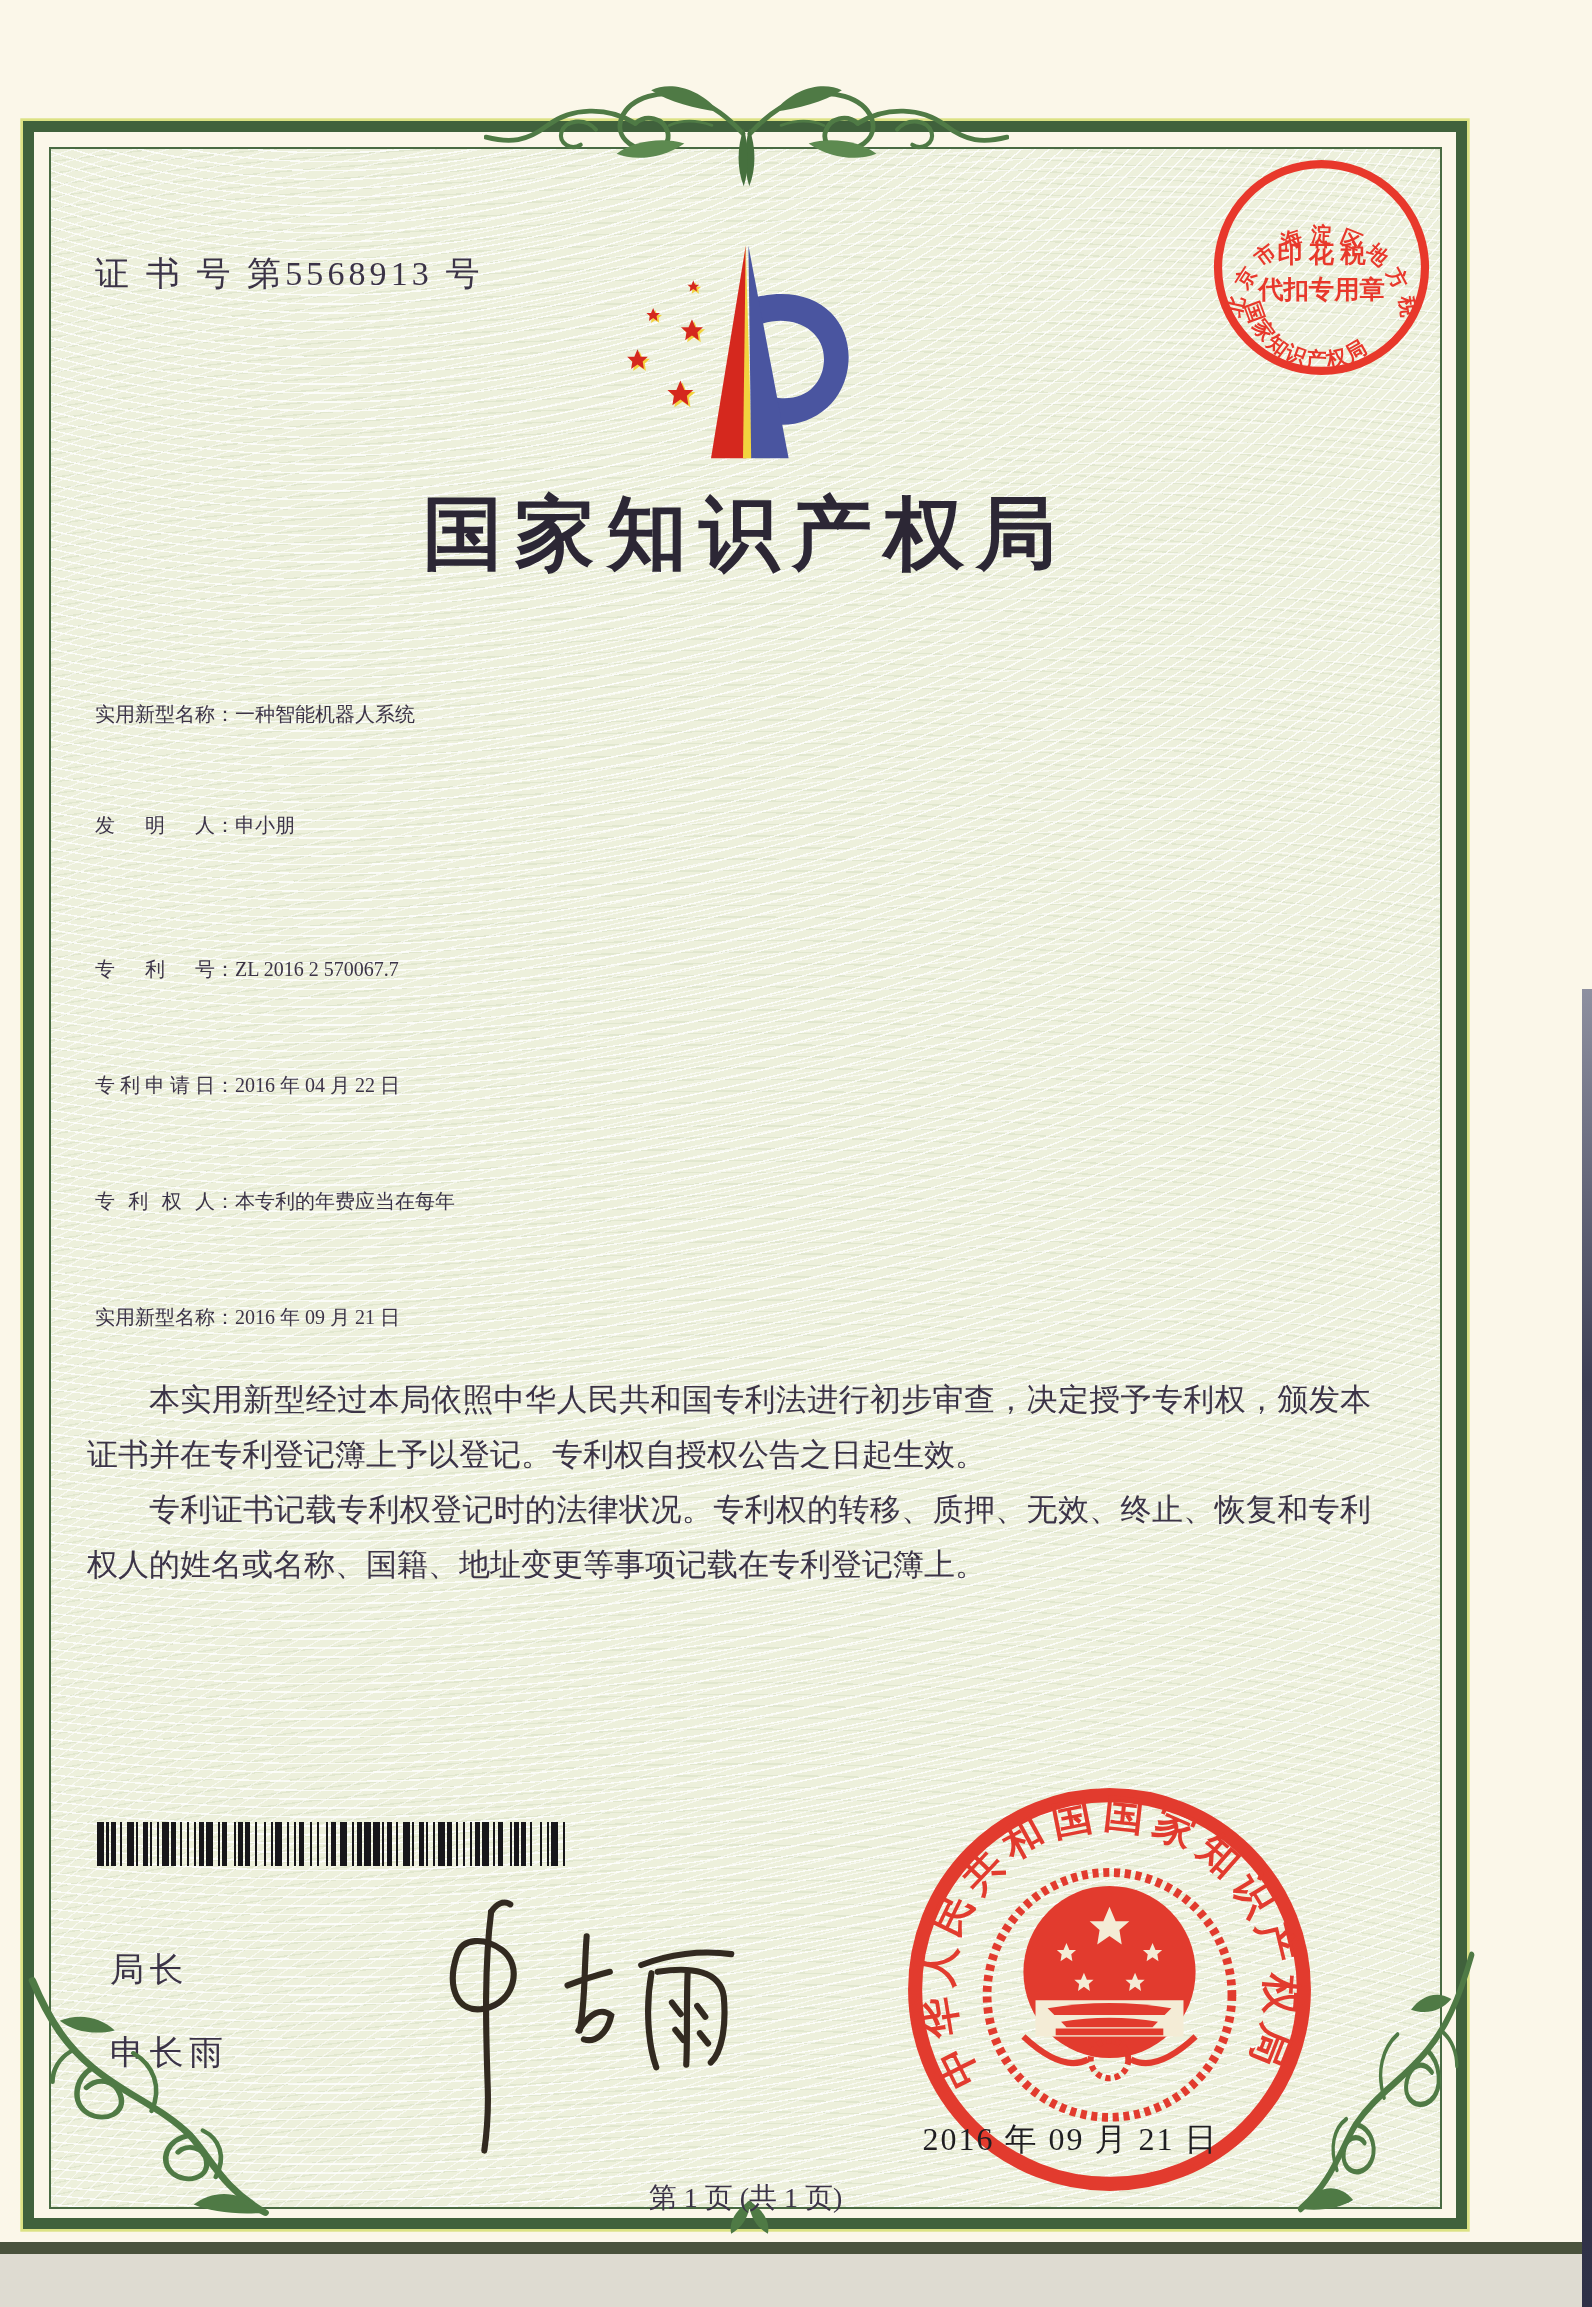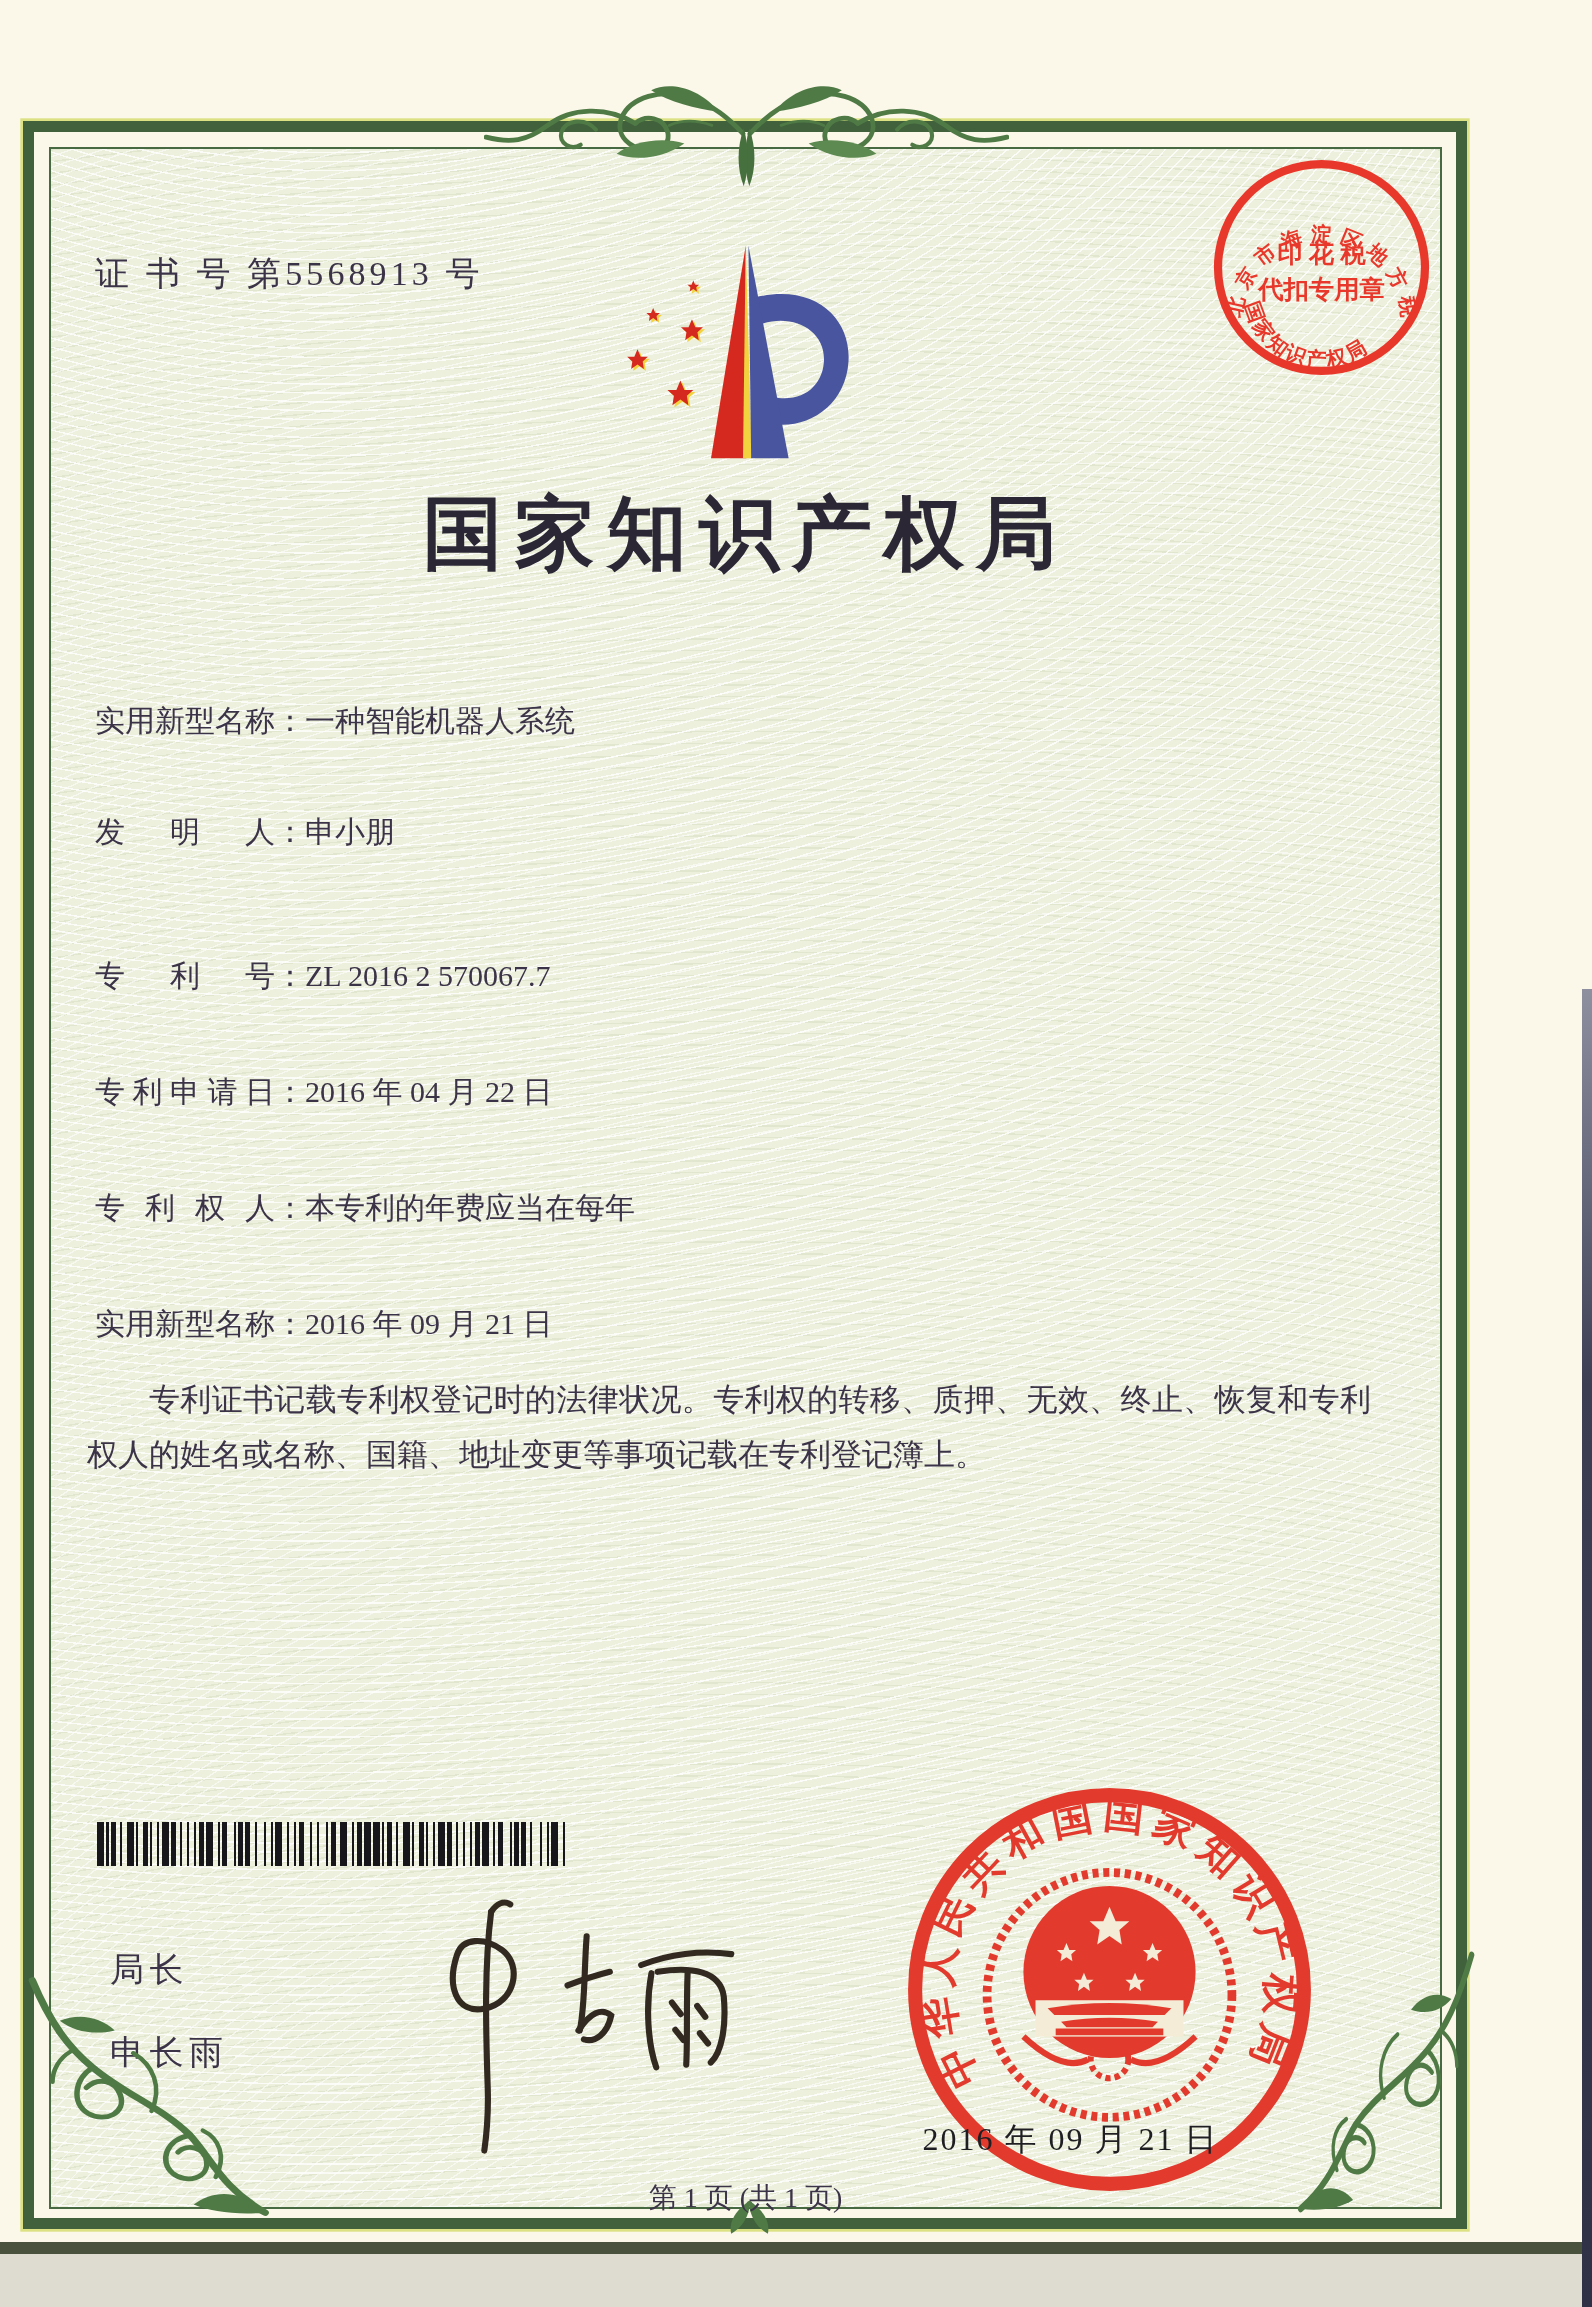--- a/index.html
+++ b/index.html
@@ -22,21 +22,21 @@
     background-color:#edf0dc;
     background-image:
       repeating-radial-gradient(circle at 20% -40%, rgba(255,255,255,0) 0 7.5px, rgba(255,255,255,.8) 7.5px 8.9px),
       repeating-radial-gradient(circle at 80% 150%, rgba(255,255,255,0) 0 8.9px, rgba(255,255,255,.55) 8.9px 10.2px),
       repeating-radial-gradient(circle at 50% 260%, rgba(120,150,90,.10) 0 1.4px, rgba(0,0,0,0) 1.4px 11.6px);
   }
   
   .cert-number{position:absolute;left:95px;top:251px;font-size:34px;letter-spacing:4.1px;}
   .title{position:absolute;left:49px;top:481px;width:1393px;text-align:center;
     font-size:80px;font-weight:bold;letter-spacing:12.3px;color:#2c2735;}
-  .field{position:absolute;left:95px;font-size:30px;white-space:nowrap;}
+  .field{position:absolute;left:95px;font-size:20px;white-space:nowrap;}
   .field-label{display:inline-block;width:6em;text-align:justify;text-align-last:justify;vertical-align:top;}
   .f1{top:701px}.f2{top:812px}.f3{top:956px}.f4{top:1072px}.f5{top:1188px}.f6{top:1304px}
   .paragraphs{position:absolute;left:87px;top:1372px;width:1284px;
     font-size:31px;line-height:55px;text-align:justify;}
   .paragraphs p{margin:0;text-indent:2em;}
   .barcode{position:absolute;left:97px;top:1822px;width:472px;height:44px;}
   .barcode i{position:absolute;top:0;height:100%;background:#17161a;}
   .director-title{position:absolute;left:110px;top:1947px;font-size:34px;letter-spacing:5.5px;}
   .director-name{position:absolute;left:110px;top:2030px;font-size:34px;letter-spacing:5.5px;}
   .signature{position:absolute;left:382px;top:1883px;width:382px;height:280px;}
@@ -127,20 +127,21 @@
   <span class="field-label">专利申请日</span><span>：</span><span>2016 年 04 月 22 日</span>
 </div>
 <div class="field f5">
   <span class="field-label">专利权人</span><span>：</span><span>本专利的年费应当在每年</span>
 </div>
 <div class="field f6">
   <span class="field-label">实用新型名称</span><span>：</span><span>2016 年 09 月 21 日</span>
 </div>
 
 <div class="paragraphs">
+  <p>本实用新型经过本局依照中华人民共和国专利法进行初步审查，决定授予专利权，颁发本证书并在专利登记簿上予以登记。专利权自授权公告之日起生效。</p>
   <p>专利证书记载专利权登记时的法律状况。专利权的转移、质押、无效、终止、恢复和专利权人的姓名或名称、国籍、地址变更等事项记载在专利登记簿上。</p>
 </div>
 
 <div class="barcode"><span><i style="left:0px;width:7px"></i><i style="left:9.3px;width:2.3px"></i><i style="left:14px;width:4.6px"></i><i style="left:23px;width:2.3px"></i><i style="left:30px;width:7px"></i><i style="left:39px;width:2.3px"></i><i style="left:46px;width:4.6px"></i><i style="left:53px;width:2.3px"></i><i style="left:60px;width:2.3px"></i><i style="left:65px;width:7px"></i><i style="left:74px;width:4.6px"></i><i style="left:83px;width:2.3px"></i><i style="left:90px;width:2.3px"></i><i style="left:97px;width:2.3px"></i><i style="left:102px;width:4.6px"></i><i style="left:109px;width:7px"></i><i style="left:121px;width:2.3px"></i><i style="left:125px;width:4.6px"></i><i style="left:137px;width:2.3px"></i><i style="left:141px;width:4.6px"></i><i style="left:148px;width:4.6px"></i><i style="left:158px;width:2.3px"></i><i style="left:167px;width:2.3px"></i><i style="left:174px;width:2.3px"></i><i style="left:178px;width:7px"></i><i style="left:190px;width:2.3px"></i><i style="left:197px;width:2.3px"></i><i style="left:202px;width:4.6px"></i><i style="left:213px;width:2.3px"></i><i style="left:220px;width:2.3px"></i><i style="left:229px;width:2.3px"></i><i style="left:234px;width:4.6px"></i><i style="left:243px;width:7px"></i><i style="left:255px;width:2.3px"></i><i style="left:260px;width:4.6px"></i><i style="left:267px;width:7px"></i><i style="left:276px;width:7px"></i><i style="left:285px;width:2.3px"></i><i style="left:290px;width:4.6px"></i><i style="left:299px;width:2.3px"></i><i style="left:306px;width:7px"></i><i style="left:315px;width:2.3px"></i><i style="left:322px;width:4.6px"></i><i style="left:329px;width:2.3px"></i><i style="left:336px;width:2.3px"></i><i style="left:341px;width:7px"></i><i style="left:350px;width:4.6px"></i><i style="left:359px;width:2.3px"></i><i style="left:366px;width:2.3px"></i><i style="left:373px;width:2.3px"></i><i style="left:378px;width:4.6px"></i><i style="left:385px;width:7px"></i><i style="left:396px;width:2.3px"></i><i style="left:401px;width:4.6px"></i><i style="left:413px;width:2.3px"></i><i style="left:417px;width:4.6px"></i><i style="left:424px;width:4.6px"></i><i style="left:433px;width:2.3px"></i><i style="left:443px;width:2.3px"></i><i style="left:450px;width:2.3px"></i><i style="left:454px;width:7px"></i><i style="left:466px;width:2.3px"></i></span></div>
 
 <div class="director-title">局长</div>
 <div class="director-name">申长雨</div>
 
 <svg class="signature" viewBox="0 0 560 410">
   <g stroke="#322a20" fill="none" stroke-width="9" stroke-linecap="round">

